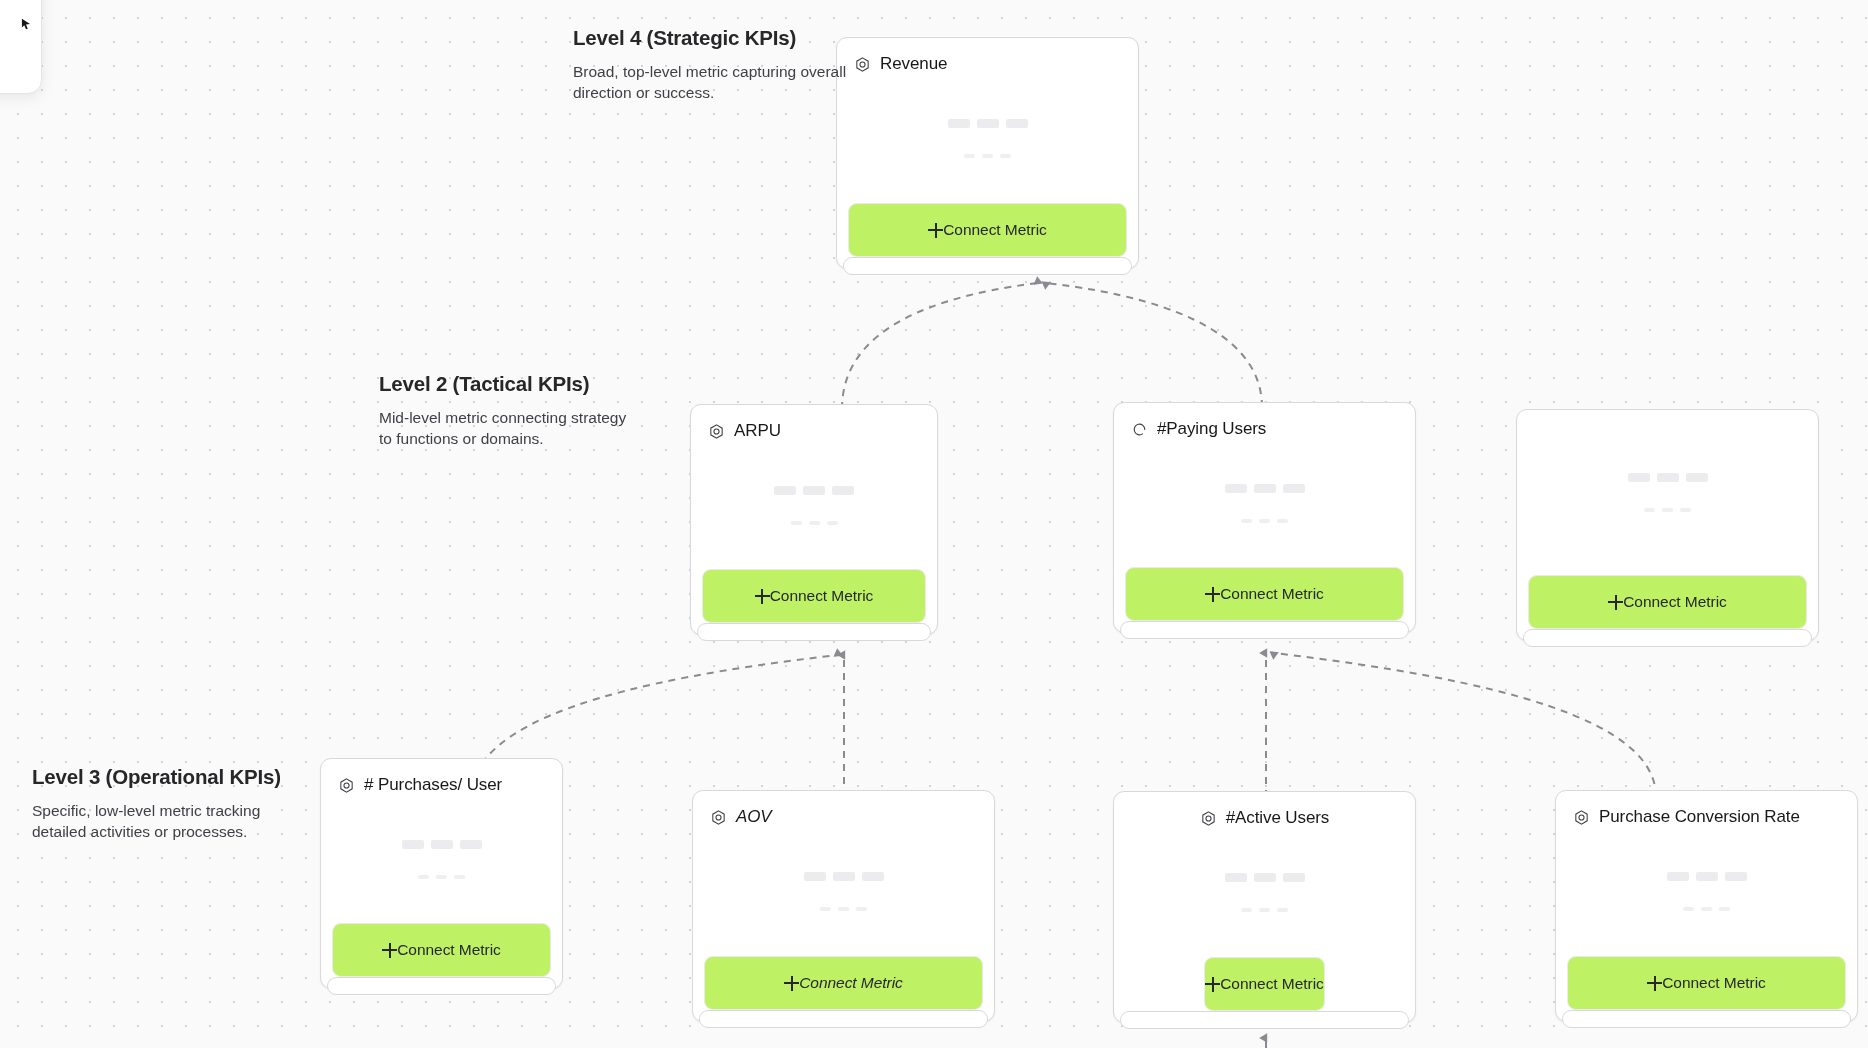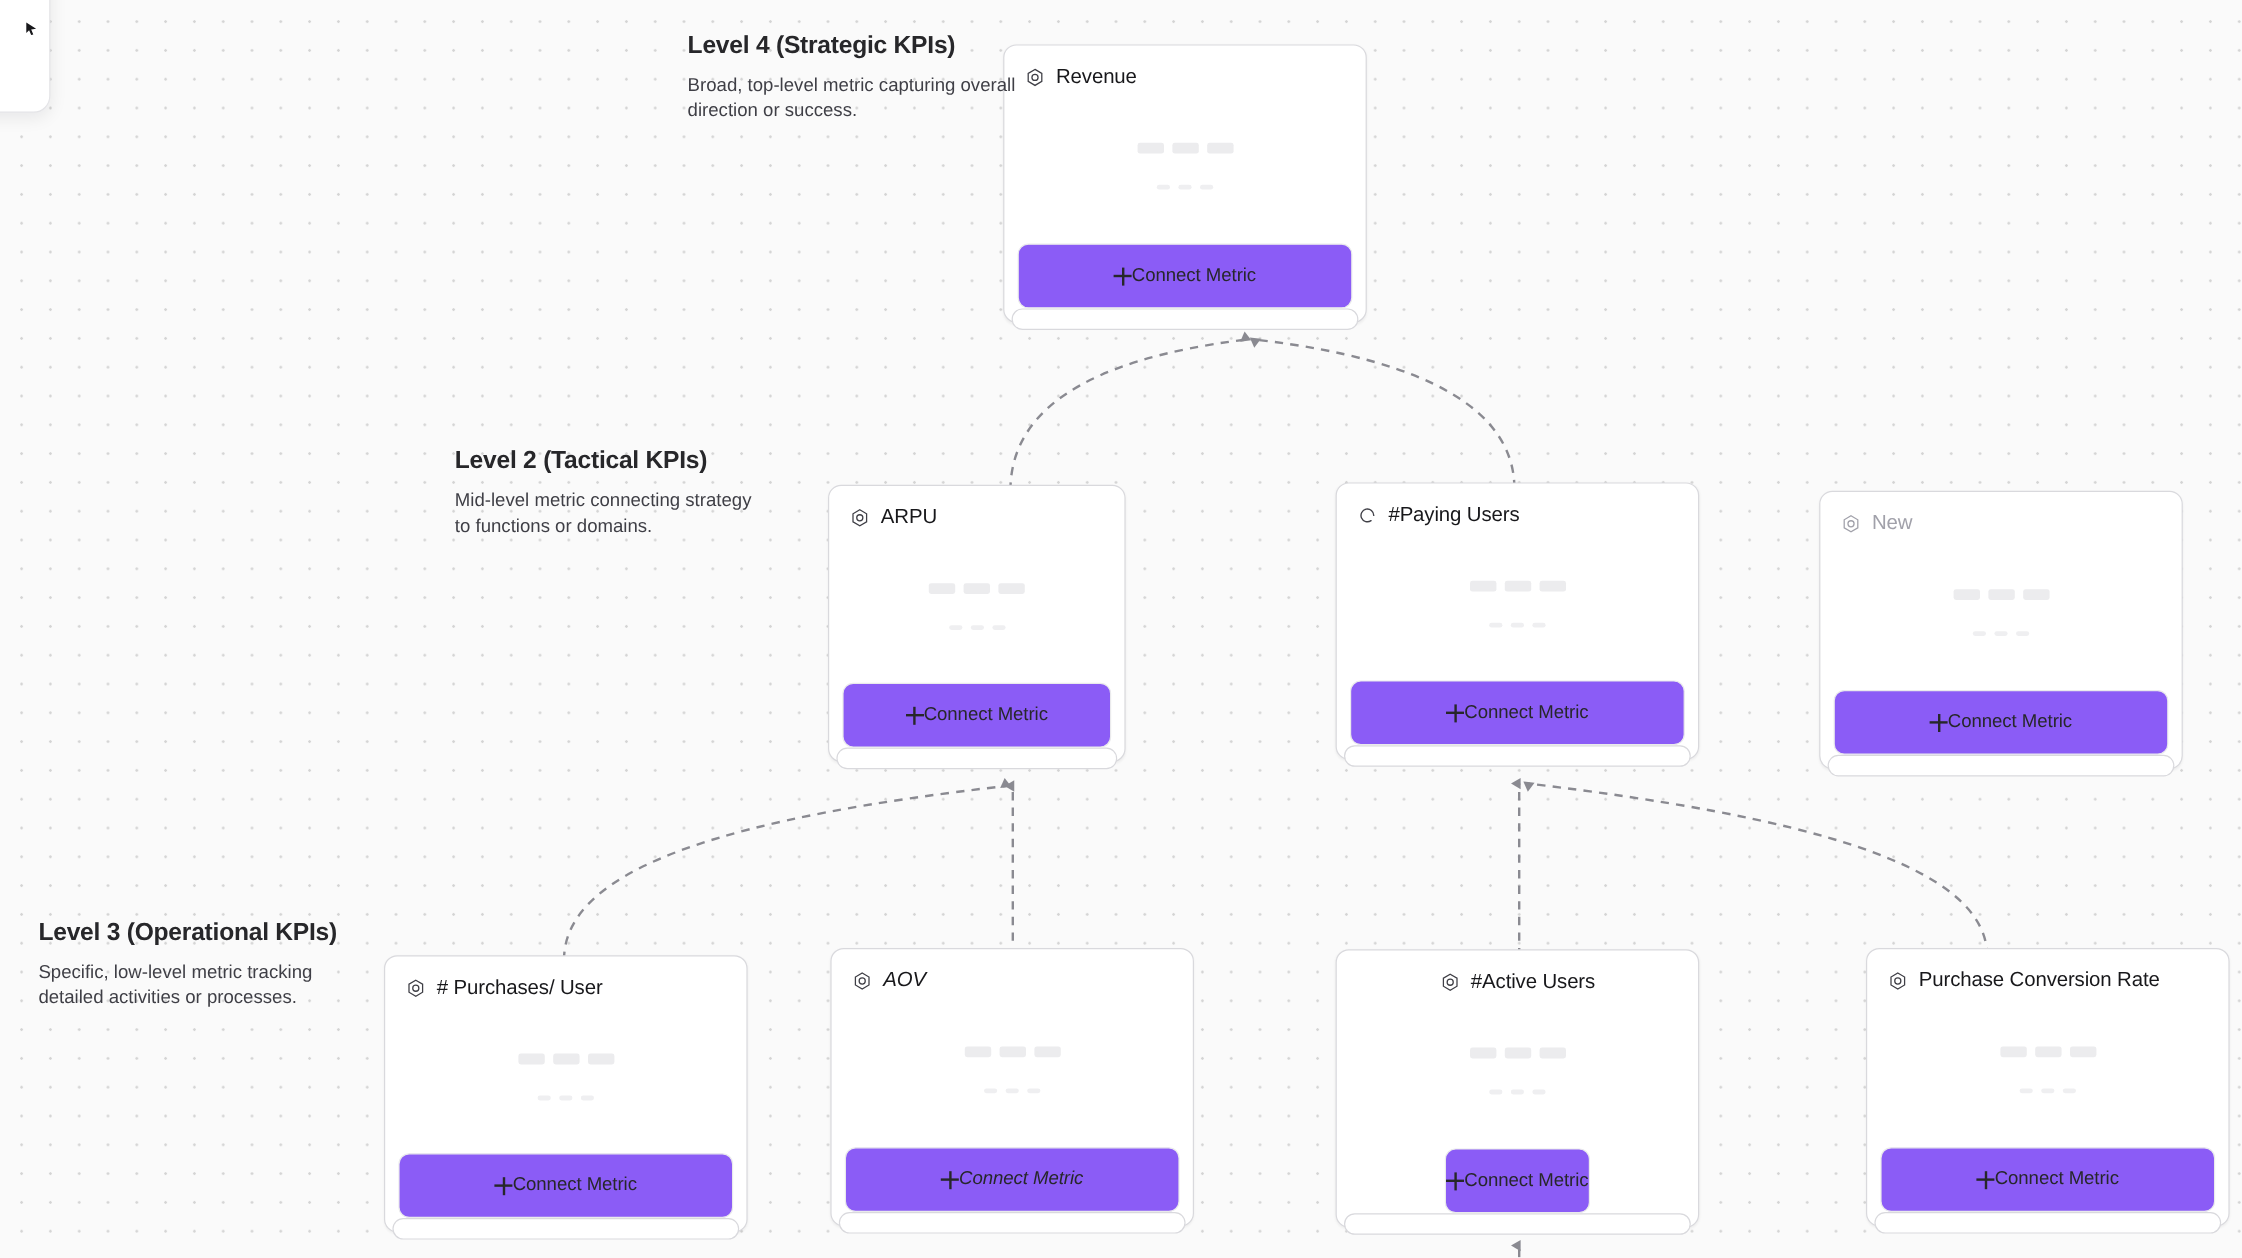--- a/index.html
+++ b/index.html
@@ -120,21 +120,21 @@
   .skel-row.big .skel { width: 22px; height: 9px; border-radius: 2px; background: #ececee; }
   .skel-row.small .skel { width: 11px; height: 4px; border-radius: 2px; background: #efeff1; }
 
   
   .connect-btn {
     margin: 0 11px 11px 11px;
     flex: 0 0 auto;
     height: 52px;
     border: 1px solid #eaeaec;
     border-radius: 9px;
-    background: #8b5cf6;
+    background: #bef264;
     display: flex;
     align-items: center;
     justify-content: center;
     cursor: pointer;
   }
   .plus-icon {
     width: 15px; height: 15px; position: relative; flex: 0 0 auto;
   }
   .plus-icon::before, .plus-icon::after {
     content: ""; position: absolute; background: #27272a;
@@ -289,48 +289,39 @@
         <i class="skel"></i>
       </div>
     </div>
     <div class="connect-btn">
       <span class="plus-icon"></span>
       <span class="connect-label">Connect Metric</span>
     </div>
   </div>
 
   <div class="card muted stacked" style="left:1516px; top:409px; width:303px; height:232px;">
-    <div class="card-head">
-      <span class="hex-icon">
-        <svg viewBox="0 0 24 24">
-            <path d="M12 2.6 20 7.3v9.4L12 21.4 4 16.7V7.3z"></path>
-            <circle cx="12" cy="12" r="3.6"></circle>
-          </svg>
-      </span>
-      <span class="card-title">New</span>
-    </div>
-    <div class="card-body">
-      <div class="skel-row big">
-        <i class="skel"></i>
-        <i class="skel"></i>
-        <i class="skel"></i>
-      </div>
-      <div class="skel-row small">
-        <i class="skel"></i>
-        <i class="skel"></i>
-        <i class="skel"></i>
-      </div>
-    </div>
-    <div class="connect-btn">
-      <span class="plus-icon"></span>
-      <span class="connect-label">Connect Metric</span>
-    </div>
-  </div>
-
-  <div class="card stacked" style="left:320px; top:796px; width:303px; height:231px;">
+    <div class="card-body">
+      <div class="skel-row big">
+        <i class="skel"></i>
+        <i class="skel"></i>
+        <i class="skel"></i>
+      </div>
+      <div class="skel-row small">
+        <i class="skel"></i>
+        <i class="skel"></i>
+        <i class="skel"></i>
+      </div>
+    </div>
+    <div class="connect-btn">
+      <span class="plus-icon"></span>
+      <span class="connect-label">Connect Metric</span>
+    </div>
+  </div>
+
+  <div class="card stacked" style="left:320px; top:758px; width:243px; height:231px;">
     <div class="card-head">
       <span class="hex-icon">
         <svg viewBox="0 0 24 24">
             <path d="M12 2.6 20 7.3v9.4L12 21.4 4 16.7V7.3z"></path>
             <circle cx="12" cy="12" r="3.6"></circle>
           </svg>
       </span>
       <span class="card-title"># Purchases/ User</span>
     </div>
     <div class="card-body">

